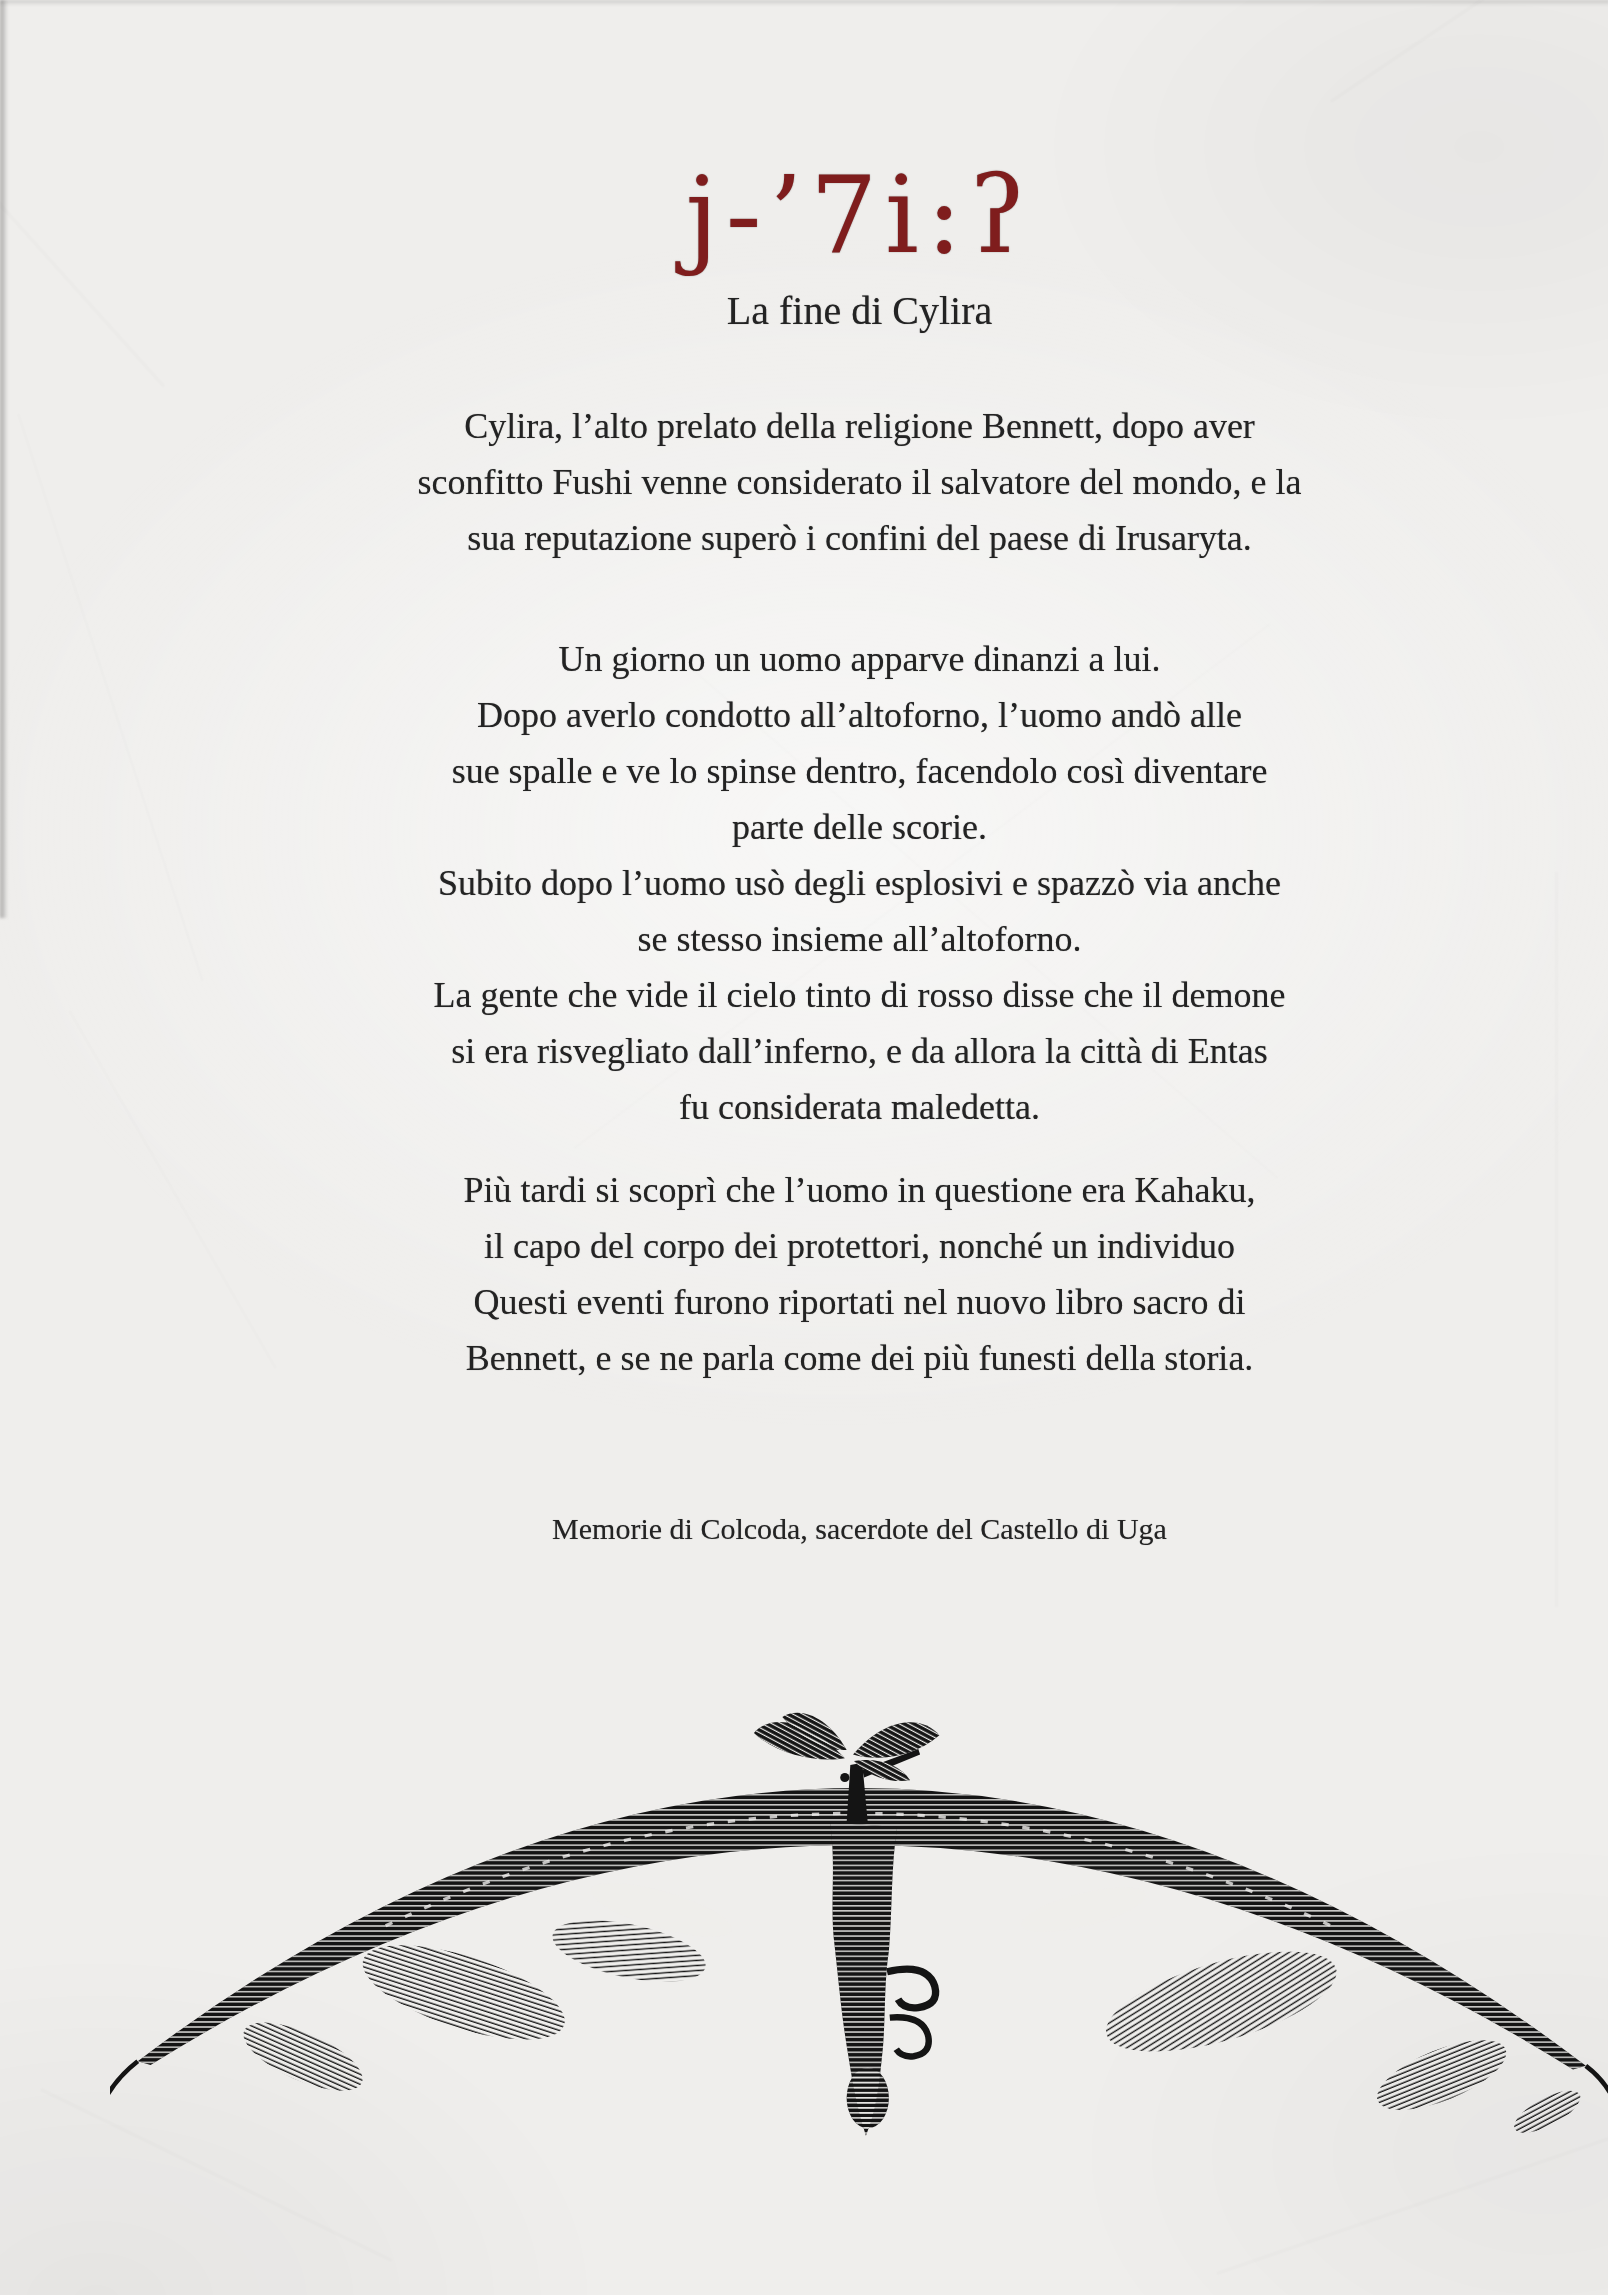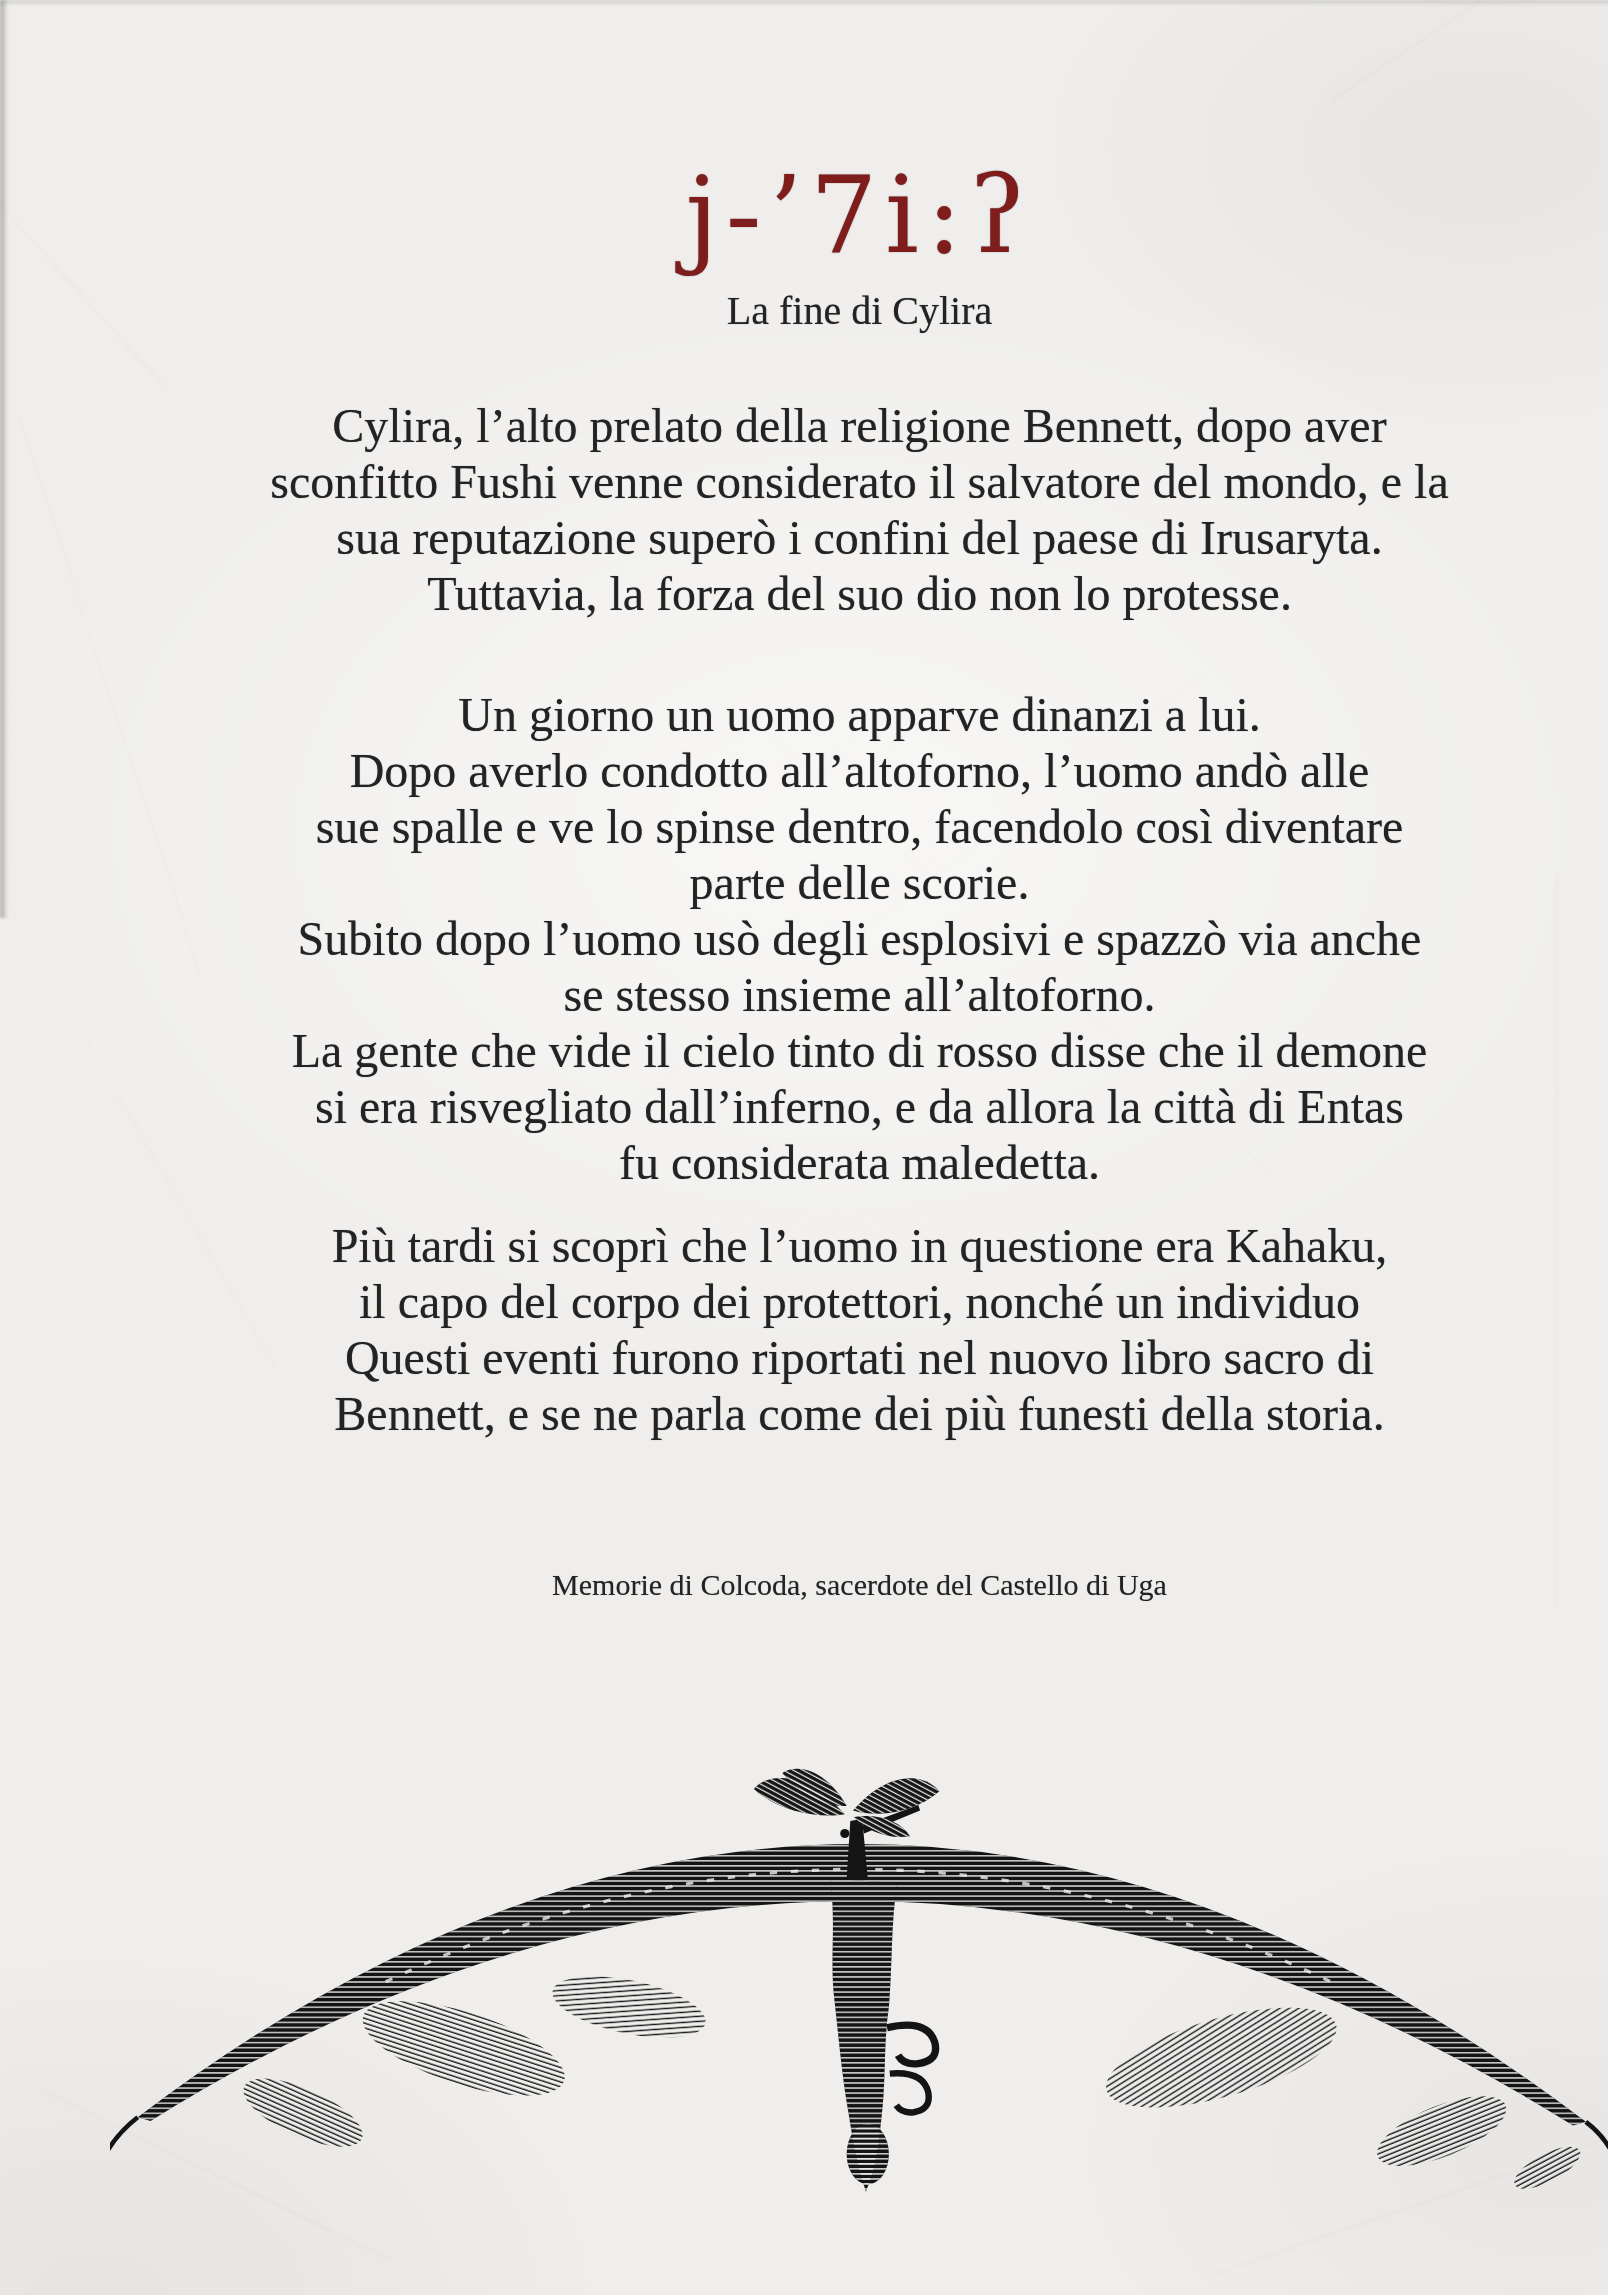--- a/index.html
+++ b/index.html
@@ -24,21 +24,21 @@
   .content{position:absolute;left:110px;top:0;right:0;text-align:center;}
   .glyphs{
     margin-top:147px;font-family:"DejaVu Serif",serif;
     font-size:106px;line-height:138px;letter-spacing:0.07em;
     color:#7f1d1d;text-shadow:0 0 1.4px rgba(25,25,25,0.45);
   }
   .title{
     font-size:40px;line-height:51px;
     text-shadow:0 0 0.9px rgba(35,35,35,0.5);
   }
-  .para{font-size:48px;line-height:56px;text-shadow:0 0 0.9px rgba(35,35,35,0.5);}
+  .para{font-size:36px;line-height:56px;text-shadow:0 0 0.9px rgba(35,35,35,0.5);}
   .para.p1{margin-top:62px;}
   .para.p2{margin-top:65px;}
   .para.p3{margin-top:27px;}
   .attribution{
     margin-top:122px;font-size:30px;line-height:41px;
     text-shadow:0 0 0.9px rgba(35,35,35,0.45);
   }
   .illus{display:block;width:1499px;height:528px;margin-top:122px;}
 </style>
 </head>
@@ -59,21 +59,20 @@
 <div class="content">
 
   <div class="glyphs">j-’7i:ʔ</div>
 
   <div class="title">La fine di Cylira</div>
 
   <div class="para p1">
     <div>Cylira, l’alto prelato della religione Bennett, dopo aver</div>
     <div>sconfitto Fushi venne considerato il salvatore del mondo, e la</div>
     <div>sua reputazione superò i confini del paese di Irusaryta.</div>
-    <div>Tuttavia, la forza del suo dio non lo protesse.</div>
   </div>
 
   <div class="para p2">
     <div>Un giorno un uomo apparve dinanzi a lui.</div>
     <div>Dopo averlo condotto all’altoforno, l’uomo andò alle</div>
     <div>sue spalle e ve lo spinse dentro, facendolo così diventare</div>
     <div>parte delle scorie.</div>
     <div>Subito dopo l’uomo usò degli esplosivi e spazzò via anche</div>
     <div>se stesso insieme all’altoforno.</div>
     <div>La gente che vide il cielo tinto di rosso disse che il demone</div>

